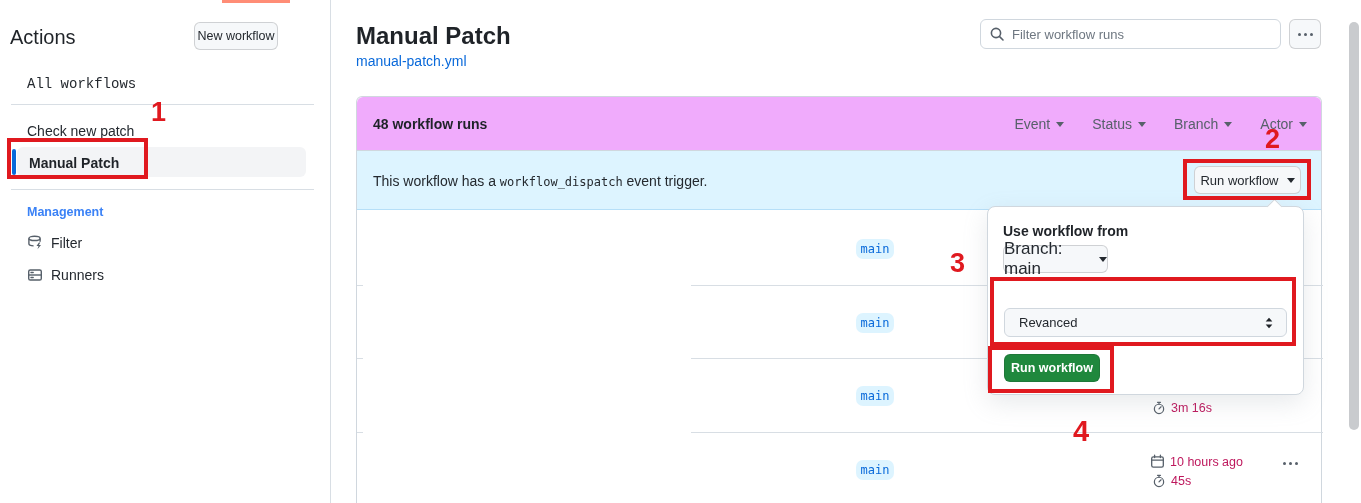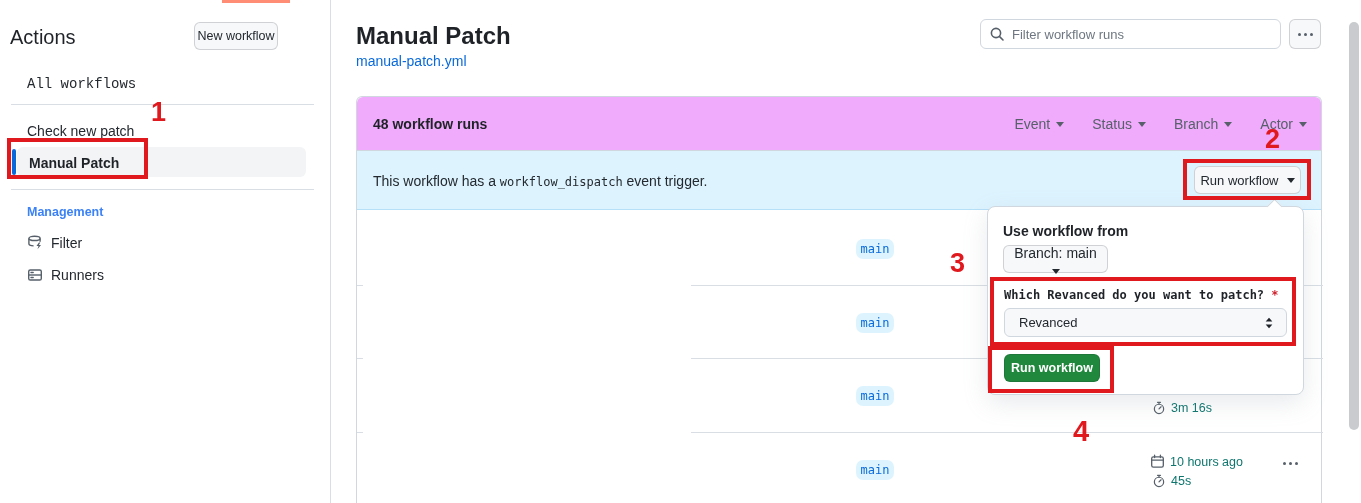--- a/index.html
+++ b/index.html
@@ -53,30 +53,30 @@
   .caret.dark { border-top-color:#24292f; }
   .banner { position:absolute; left:0; top:54px; width:100%; height:59px; background:#ddf4ff;
     border-bottom:1px solid #b6dff8; }
   .banner-text { position:absolute; left:16px; top:22px; font-size:14px; color:#24292f; }
   .banner-text code { font-size:12px; }
   .run-dd-btn { position:absolute; left:837px; top:15px; width:107px; height:28px; gap:8px; font-size:13px; }
   .row-divider { background:#d8dee4; height:1px; }
   .branch-badge { position:absolute; left:499px; width:38px; height:20px; background:#ddf4ff;
     border-radius:7px; color:#0969da; font-size:12px; display:flex; align-items:center;
     justify-content:center; cursor:pointer; }
-  .meta { position:absolute; display:flex; align-items:center; gap:5px; font-size:12.5px; color:#0f766e; }
+  .meta { position:absolute; display:flex; align-items:center; gap:5px; font-size:12.5px; color:#be185d; }
   .kebab { position:absolute; left:926px; top:365px; cursor:pointer; }
 
   
   .dialog { left:987px; top:206px; width:317px; height:189px; background:#fff;
     border:1px solid #d0d7de; border-radius:8px; box-shadow:0 8px 24px rgba(140,149,159,.2); z-index:5; }
   .dialog-caret { left:1269px; top:201px; width:11px; height:11px; background:#fff;
     border-left:1px solid #d0d7de; border-top:1px solid #d0d7de; transform:rotate(45deg); z-index:6; }
   .dlg-head { position:absolute; left:15px; top:16px; font-size:14px; font-weight:700; }
-  .branch-btn { position:absolute; left:15px; top:38px; width:105px; height:28px; gap:8px; font-size:14px;flex-direction:column; }
+  .branch-btn { position:absolute; left:15px; top:38px; width:105px; height:28px; gap:8px; font-size:17px; }
   .dlg-label { position:absolute; left:16px; top:81px; font-size:12px; font-weight:700; }
   .req { color:#cf222e; }
   .dlg-select { position:absolute; left:16px; top:101px; width:283px; height:29px; background:#f6f8fa;
     border:1px solid #d0d7de; border-radius:6px; display:flex; align-items:center;
     padding:0 10px 0 14px; font-size:13px; color:#24292f; cursor:pointer; }
   .dlg-select .grow { flex:1; }
   .green-btn { position:absolute; left:16px; top:147px; width:96px; height:28px; background:#1f883d;
     border:1px solid rgba(31,35,40,.15); border-radius:6px; color:#fff; font-size:12.5px;
     font-weight:600; display:flex; align-items:center; justify-content:center; cursor:pointer; }
 
@@ -229,21 +229,20 @@
   </div>
 </div>
 
 <div class="abs dialog-caret"></div>
 <div class="abs dialog">
   <div class="dlg-head">Use workflow from</div>
   <div class="btn branch-btn">
     <span>Branch: main</span>
     <span class="caret dark"></span>
   </div>
-  <div class="dlg-label mono"><span>Which Revanced do you want to patch?</span> <span class="req">*</span></div>
   <div class="dlg-select">
     <span>Revanced</span>
     <span class="grow"></span>
     <svg width="14" height="14" viewBox="0 0 16 16" fill="#1f2328">
       <path d="M4.2 6.2L8 2l3.8 4.2zM4.2 9.8L8 14l3.8-4.2z"></path>
     </svg>
   </div>
   <div class="green-btn">Run workflow</div>
 </div>
 

